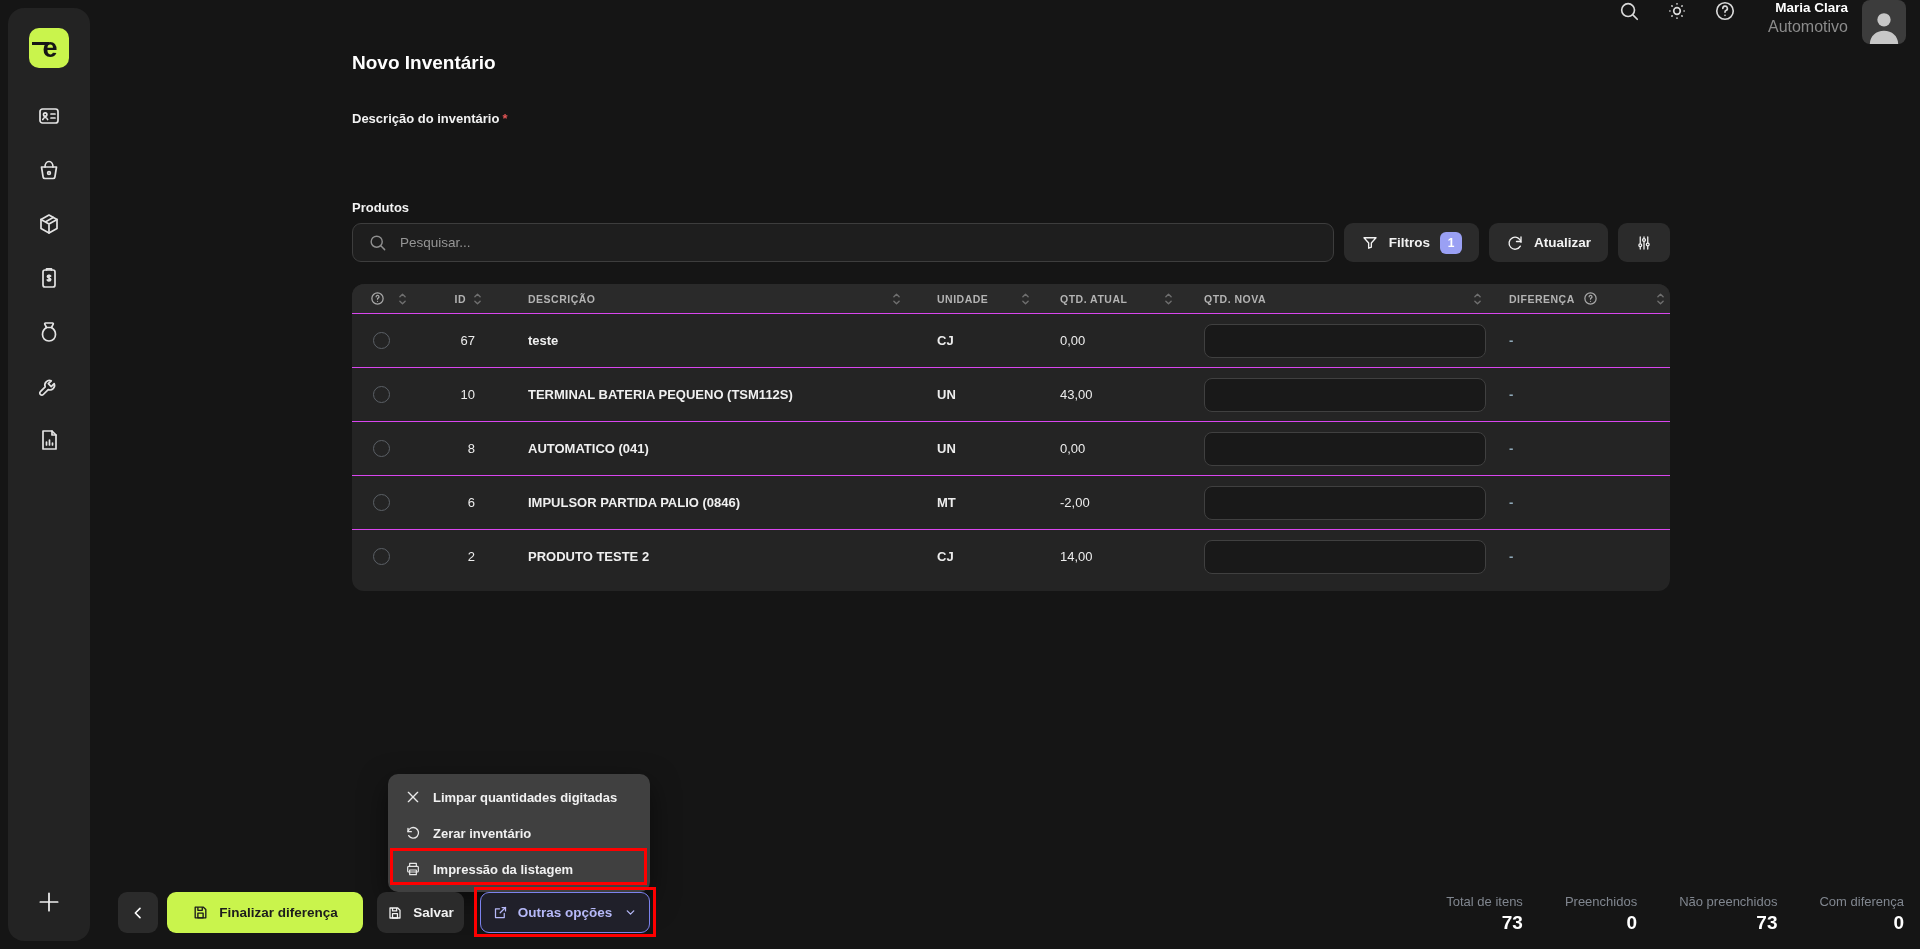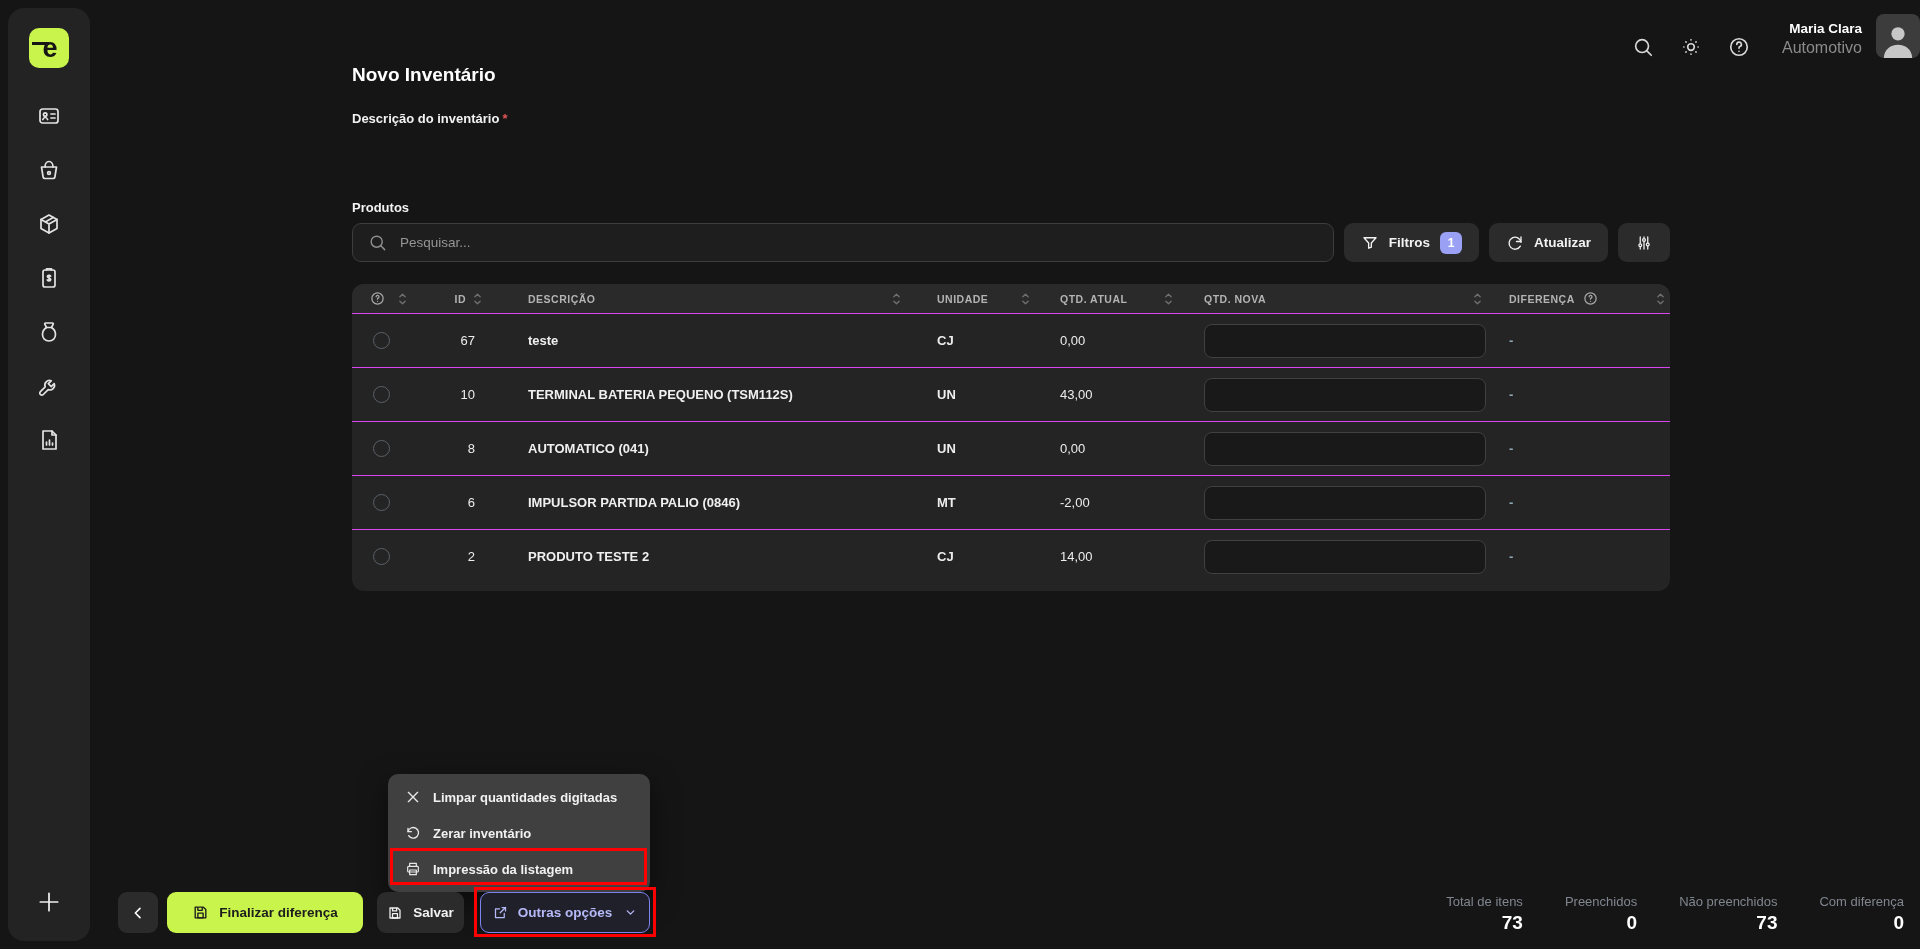--- a/index.html
+++ b/index.html
@@ -22,34 +22,34 @@
     display:flex; align-items:center; justify-content:center; cursor:pointer;
   }
   .side-nav { margin-top:36px; display:flex; flex-direction:column; gap:30px; align-items:center; }
   .side-item { width:24px; height:24px; color:#e3e3e3; cursor:pointer; }
   .side-item svg { width:24px; height:24px; }
   .side-plus { margin-top:auto; margin-bottom:26px; width:26px; height:26px; color:#f0f0f0; cursor:pointer; }
 
   
   .topbar {
     position:absolute; top:0; left:90px; right:0; height:58px;
-    display:flex; align-items:flex-end; justify-content:flex-end; gap:26px; 
+    display:flex; align-items:flex-start; justify-content:flex-end; gap:26px; padding-right:14px;
   }
   .top-icon { width:22px; height:22px; color:#d9d9d9; cursor:pointer; }
   .user-block { text-align:right; line-height:1.25; margin-left:6px; }
   .user-name { font-size:13.5px; font-weight:700; color:#ffffff; }
   .user-role { font-size:16px; color:#8b8b8b; }
   .avatar {
     width:44px; height:44px; border-radius:8px; background:#3c3c3c;
     overflow:hidden; display:flex; align-items:flex-end; justify-content:center; cursor:pointer; margin-left:-12px;
   }
 
   
   .main { position:absolute; left:352px; top:0; width:1318px; height:100%; }
-  .page-title { position:absolute; top:64px; left:0; font-size:19px; font-weight:700; color:#fff; }
+  .page-title { position:absolute; top:52px; left:0; font-size:19px; font-weight:700; color:#fff; }
   .field-label { position:absolute; left:0; font-size:13px; font-weight:700; color:#f2f2f2; }
   .lbl-desc { top:111px; }
   .req { color:#e25555; margin-left:3px; }
   .desc-input {
     position:absolute; top:137px; left:0; width:100%; height:38px;
     background:#2d2d2d; border:none; border-radius:8px; padding:0 16px;
     color:#e8e8e8; font-size:13.5px; font-family:inherit;
   }
   .desc-input::placeholder { color:#969696; }
   .lbl-products { top:200px; }

